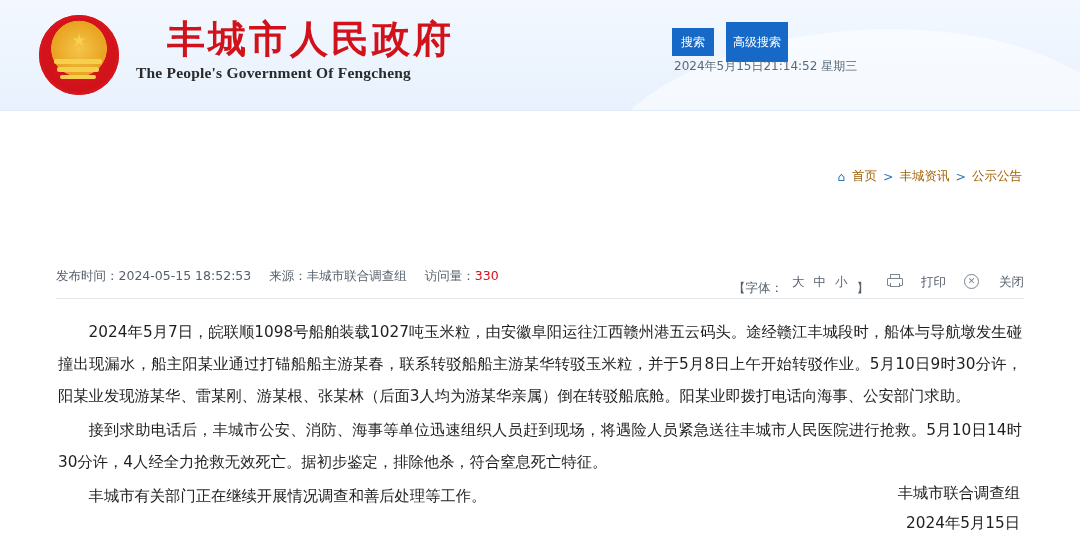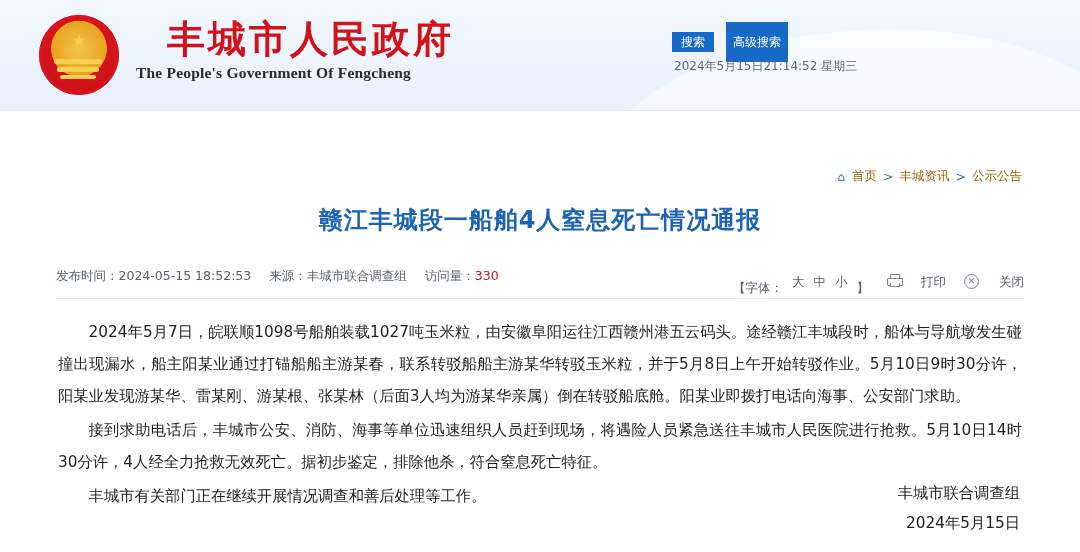--- a/index.html
+++ b/index.html
@@ -119,21 +119,21 @@
     border-right: none;
     color: #9aa7b4;
     font-size: 12px;
     padding: 0 8px;
     box-sizing: border-box;
     outline: none;
     font-family: "DejaVu Sans", "Liberation Sans", sans-serif;
   }
   .search-btn {
     width: 42px;
-    height: 20px;
+    height: 28px;
     background: #1769c7;
     color: #ffffff;
     font-size: 12px;
     border: none;
     cursor: pointer;
     font-family: "DejaVu Sans", "Liberation Sans", sans-serif;
   }
   .adv-btn {
     margin-left: 12px;
     width: 62px;
@@ -366,21 +366,20 @@
 
   <div class="breadcrumb">
     <span class="home-icon">⌂</span>
     <a href="#">首页</a>
     <span class="sep">&gt;</span>
     <a href="#">丰城资讯</a>
     <span class="sep">&gt;</span>
     <a href="#">公示公告</a>
   </div>
 
-  <div class="article-title">赣江丰城段一船舶4人窒息死亡情况通报</div>
 
   <div class="meta-row">
     <div class="meta-left">
       <span>发布时间：2024-05-15 18:52:53</span>
       <span>来源：丰城市联合调查组</span>
       <span>
         <span>访问量：</span><span class="num">330</span>
       </span>
     </div>
     <div class="meta-right">

